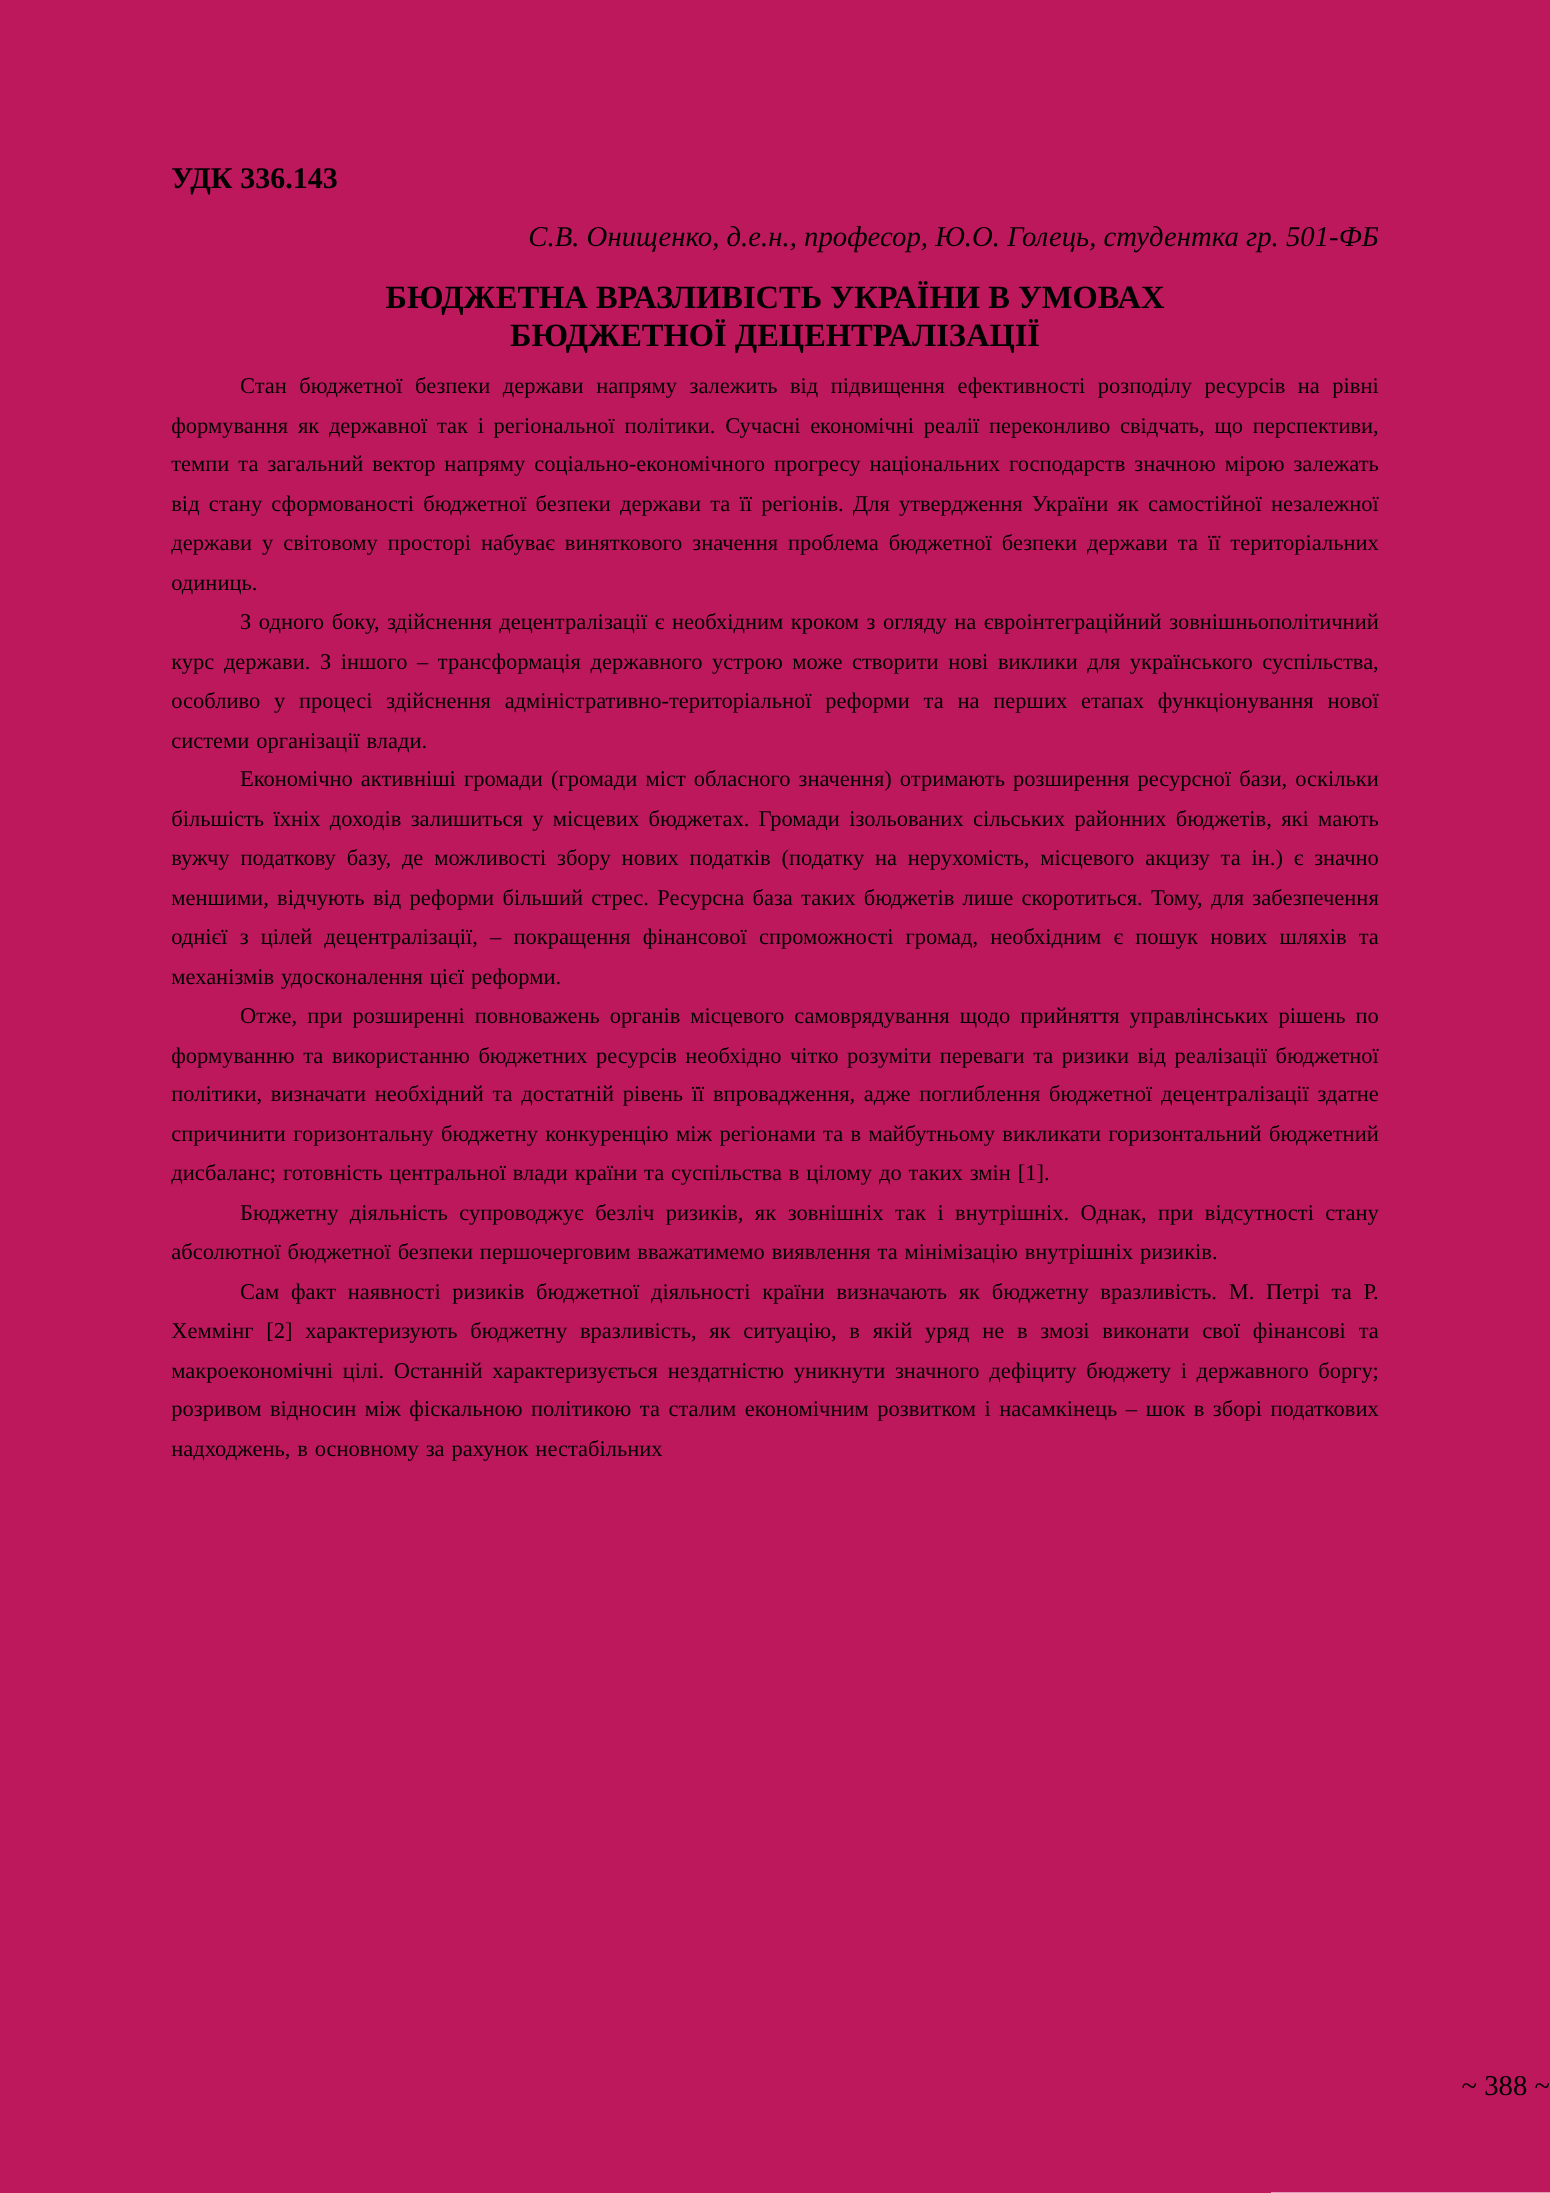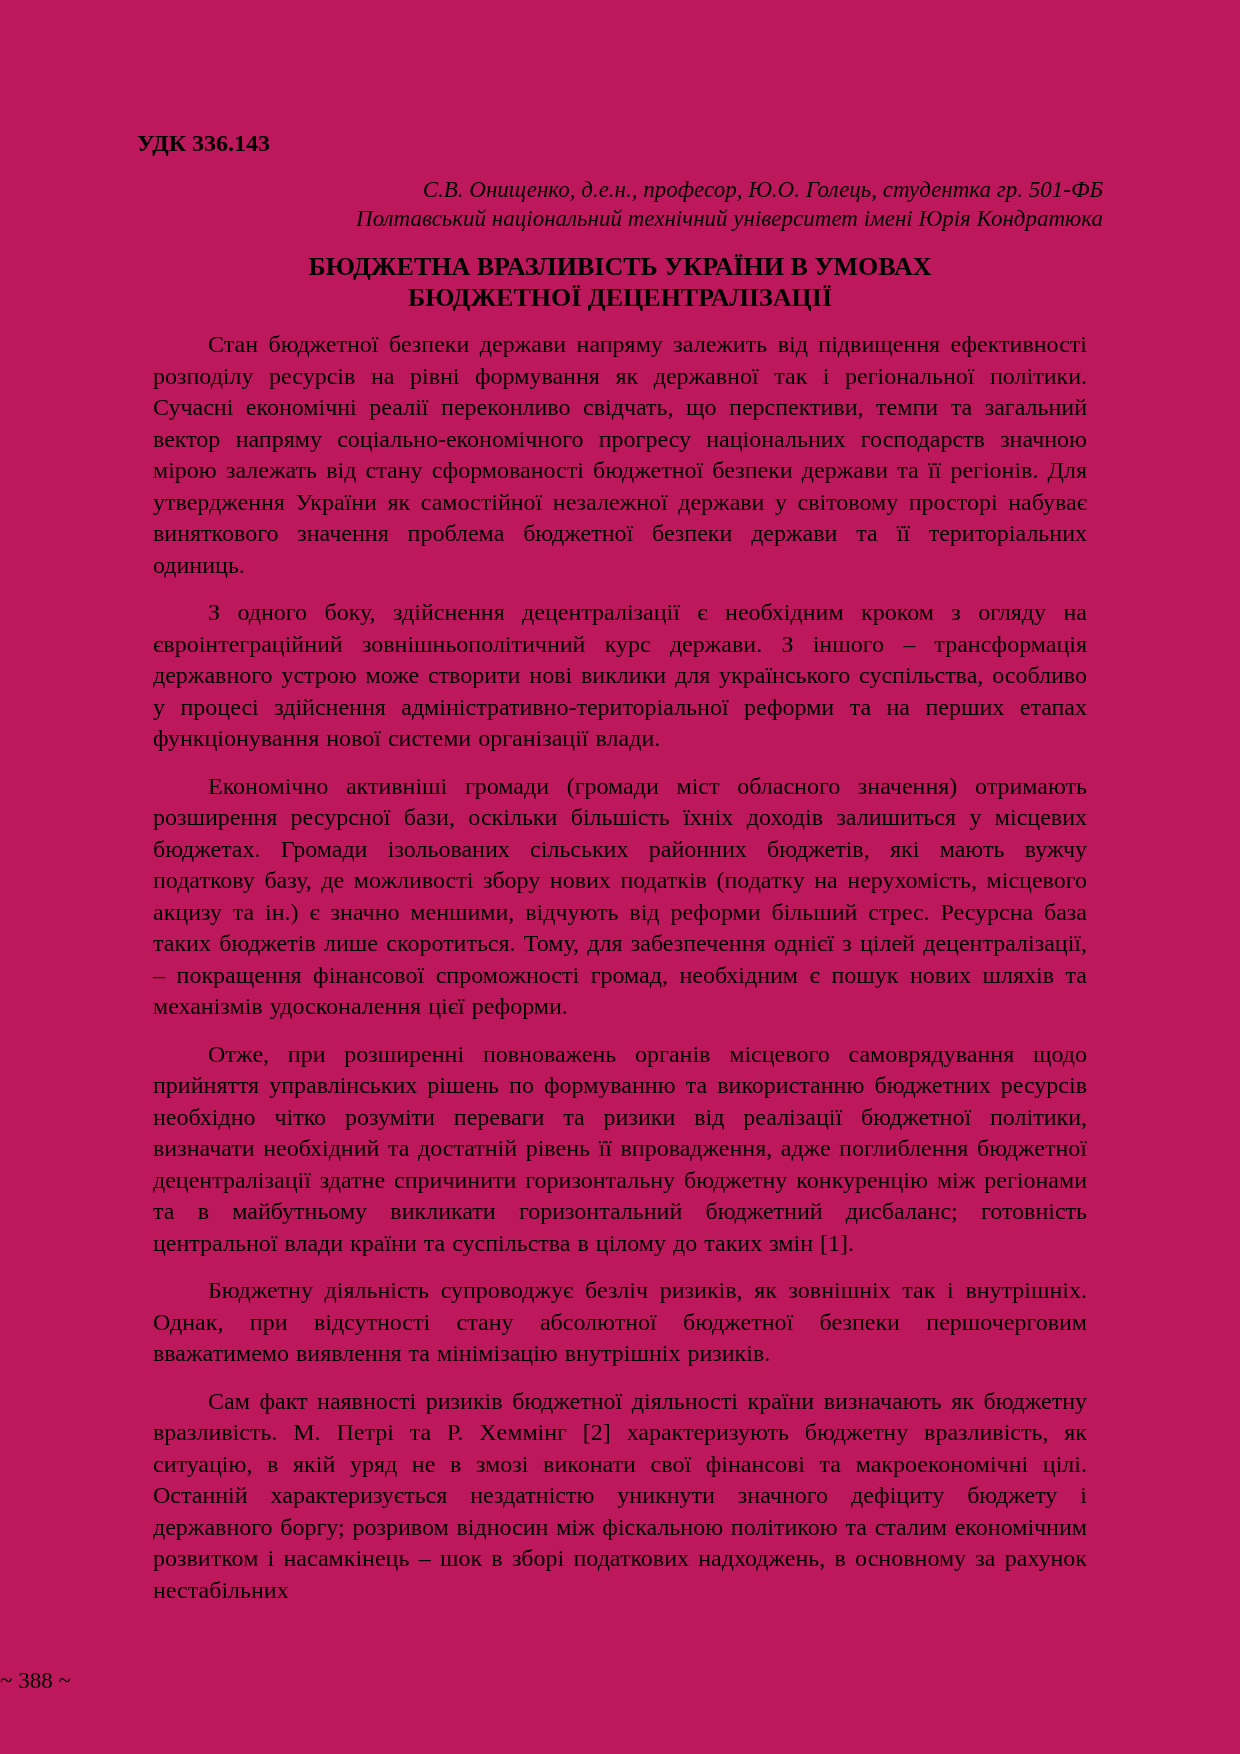--- a/index.html
+++ b/index.html
@@ -43,46 +43,45 @@
   }
   .title {
     font-weight: bold;
     font-size: 26px;
     line-height: 31px;
     text-align: center;
     max-width: 700px;
     margin: 18px auto 9px auto;
   }
   .par {
-    font-size: 24px;
+    font-size: 18px;
     line-height: 31.5px;
     text-align: justify;
     text-indent: 55px;
-    margin: 16px;
+    margin: 0;
     word-spacing: 1px;
   }
   .footer {
     position: absolute;
-    bottom: 60px;
+    bottom: 72px;
     left: 0;
     width: 100%;
-    text-align: left;
+    text-align: right;
     font-size: 23px;
   }
 </style>
 </head>
 <body>
 
 <div class="page">
 
   <div class="udc">УДК 336.143</div>
 
   <div class="authors">С.В. Онищенко, д.е.н., професор, Ю.О. Голець, студентка гр. 501-ФБ</div>
 
-  <div class="affiliation">Полтавський національний технічний університет імені Юрія Кондратюка</div>
 
   <h1 class="title">БЮДЖЕТНА ВРАЗЛИВІСТЬ УКРАЇНИ В УМОВАХ БЮДЖЕТНОЇ ДЕЦЕНТРАЛІЗАЦІЇ</h1>
 
   <p class="par">Стан бюджетної безпеки держави напряму залежить від підвищення ефективності розподілу ресурсів на рівні формування як державної так і регіональної політики. Сучасні економічні реалії переконливо свідчать, що перспективи, темпи та загальний вектор напряму соціально-економічного прогресу національних господарств значною мірою залежать від стану сформованості бюджетної безпеки держави та її регіонів. Для утвердження України як самостійної незалежної держави у світовому просторі набуває виняткового значення проблема бюджетної безпеки держави та її територіальних одиниць.</p>
 
   <p class="par">З одного боку, здійснення децентралізації є необхідним кроком з огляду на євроінтеграційний зовнішньополітичний курс держави. З іншого – трансформація державного устрою може створити нові виклики для українського суспільства, особливо у процесі здійснення адміністративно-територіальної реформи та на перших етапах функціонування нової системи організації влади.</p>
 
   <p class="par">Економічно активніші громади (громади міст обласного значення) отримають розширення ресурсної бази, оскільки більшість їхніх доходів залишиться у місцевих бюджетах. Громади ізольованих сільських районних бюджетів, які мають вужчу податкову базу, де можливості збору нових податків (податку на нерухомість, місцевого акцизу та ін.) є значно меншими, відчують від реформи більший стрес. Ресурсна база таких бюджетів лише скоротиться. Тому, для забезпечення однієї з цілей децентралізації, – покращення фінансової спроможності громад, необхідним є пошук нових шляхів та механізмів удосконалення цієї реформи.</p>
 
   <p class="par">Отже, при розширенні повноважень органів місцевого самоврядування щодо прийняття управлінських рішень по формуванню та використанню бюджетних ресурсів необхідно чітко розуміти переваги та ризики від реалізації бюджетної політики, визначати необхідний та достатній рівень її впровадження, адже поглиблення бюджетної децентралізації здатне спричинити горизонтальну бюджетну конкуренцію між регіонами та в майбутньому викликати горизонтальний бюджетний дисбаланс; готовність центральної влади країни та суспільства в цілому до таких змін [1].</p>

